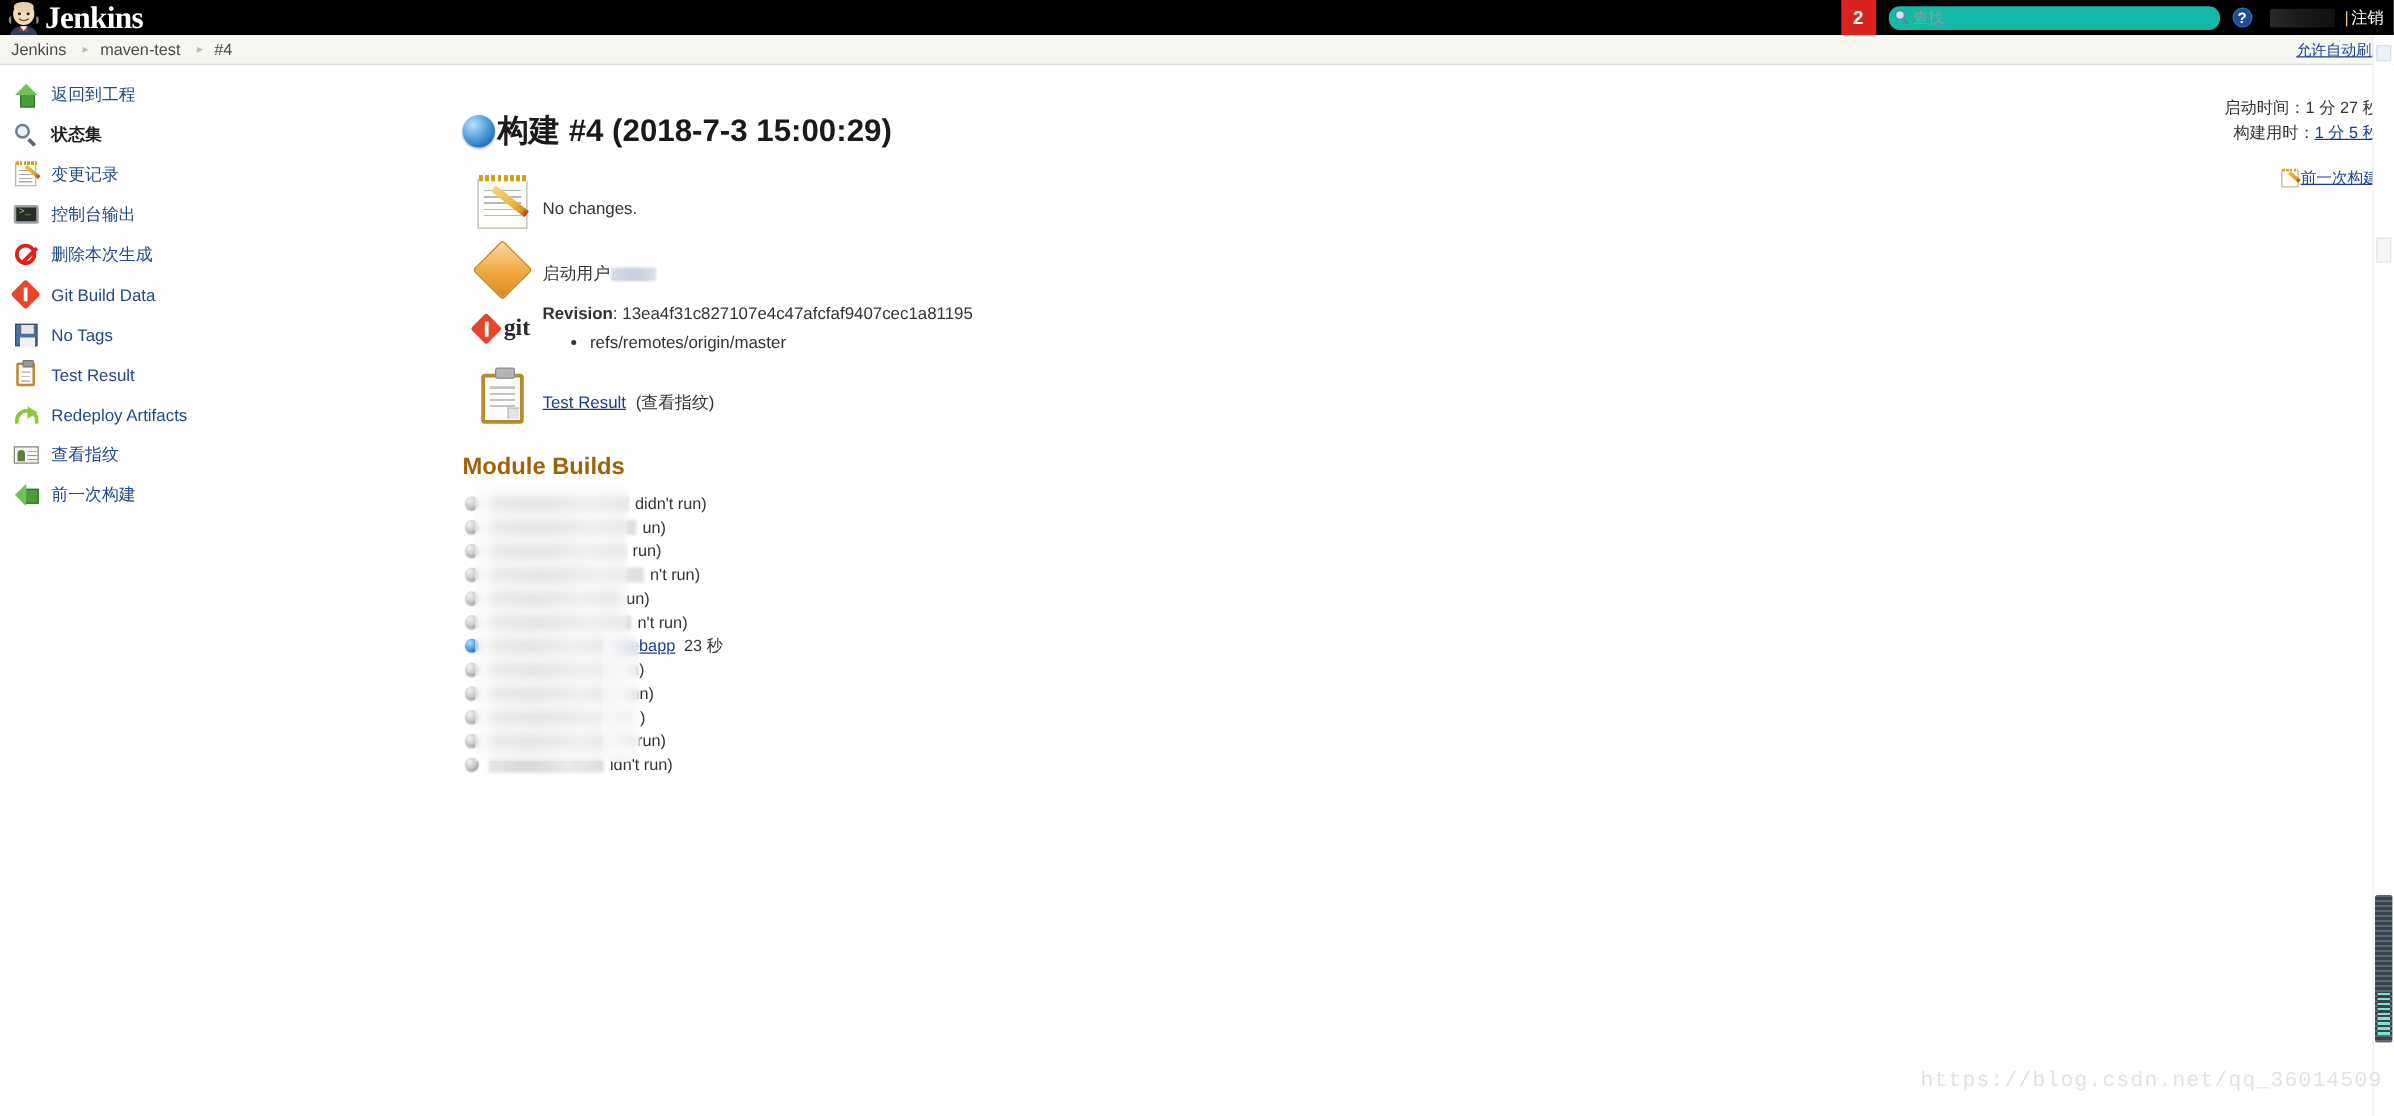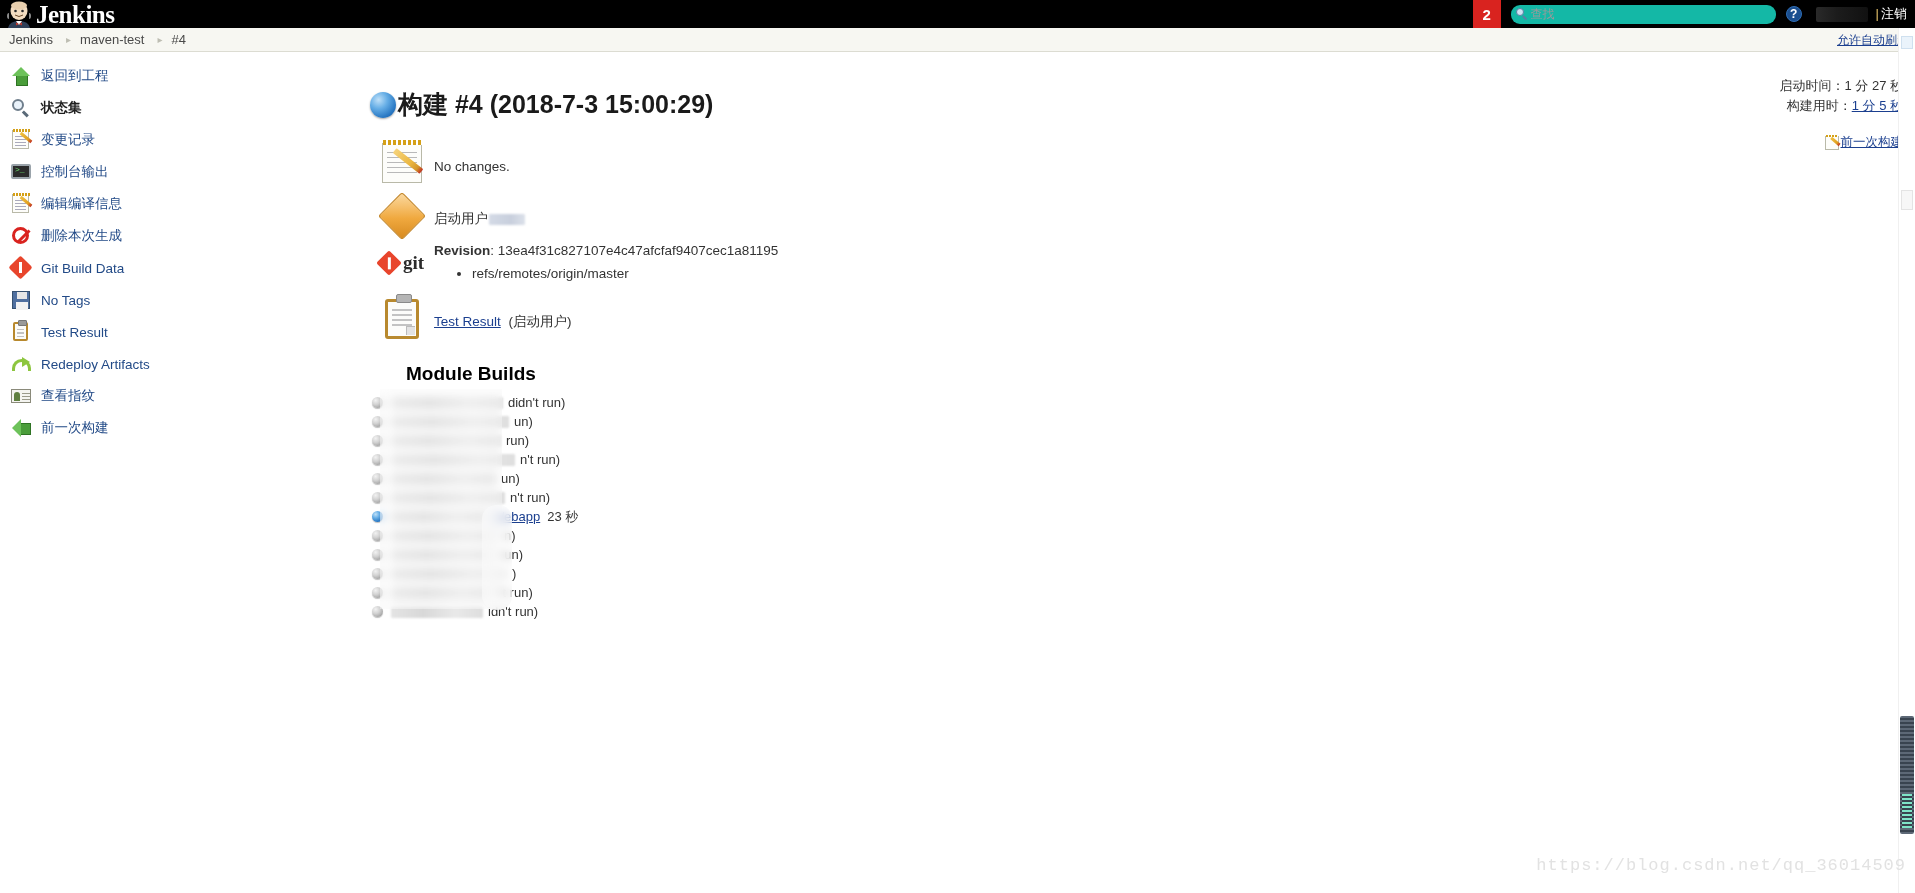--- a/index.html
+++ b/index.html
@@ -438,22 +438,22 @@
     background:#e3e3e3; border-left:1px solid #bbb; border-top:1px solid #bbb;
   }
 
   .revision-label { font-weight: bold; }
   ul.branches { margin: 6px 0 0 22px; padding: 0 0 0 16px; }
   ul.branches li { font-size: 13.5px; color: #333; line-height: 19px; }
 
   .link-u { color: #1b3f8f; text-decoration: underline; }
 
   #module-builds-h {
-    margin-left: 106px; margin-top: 24px;
-    font-size: 19px; font-weight: bold; color: #000000;
+    margin-left: 70px; margin-top: 24px;
+    font-size: 19px; font-weight: bold; color: #a16207;
   }
 
   #module-list {
     margin-left: 72px; margin-top: 8px;
     position: relative;
   }
   .mod-row {
     display: flex; align-items: center;
     height: 19px;
     font-size: 13px; color: #333;
@@ -603,29 +603,20 @@
     <span class="lbl">变更记录</span>
   </div>
 
   <div class="task">
     <span class="ic">
         <span class="ic-console"></span>
       </span>
     <span class="lbl">控制台输出</span>
   </div>
 
-  <div class="task">
-    <span class="ic">
-        <span class="ic-note">
-          <span class="lines"></span>
-          <span class="pencil"></span>
-        </span>
-      </span>
-    <span class="lbl">编辑编译信息</span>
-  </div>
 
   <div class="task">
     <span class="ic">
         <span class="ic-deny"></span>
       </span>
     <span class="lbl">删除本次生成</span>
   </div>
 
   <div class="task">
     <span class="ic">
@@ -733,21 +724,21 @@
 
   <div class="info-row" style="margin-top:16px;">
     <div class="icon-col">
       <span class="big-clip">
           <span class="lines"></span>
           <span class="fold"></span>
         </span>
     </div>
     <div class="txt-col">
       <a href="#" class="link-u">Test Result</a>
-      <span style="margin-left:4px;">(启动用户)</span>
+      <span style="margin-left:4px;">(查看指纹)</span>
     </div>
   </div>
 
   <div id="module-builds-h">Module Builds</div>
 
   <div id="module-list">
 
     <div class="mod-row">
       <span class="ball sm grey"></span>
       <span class="nm-redacted" style="width:112px;"></span>

